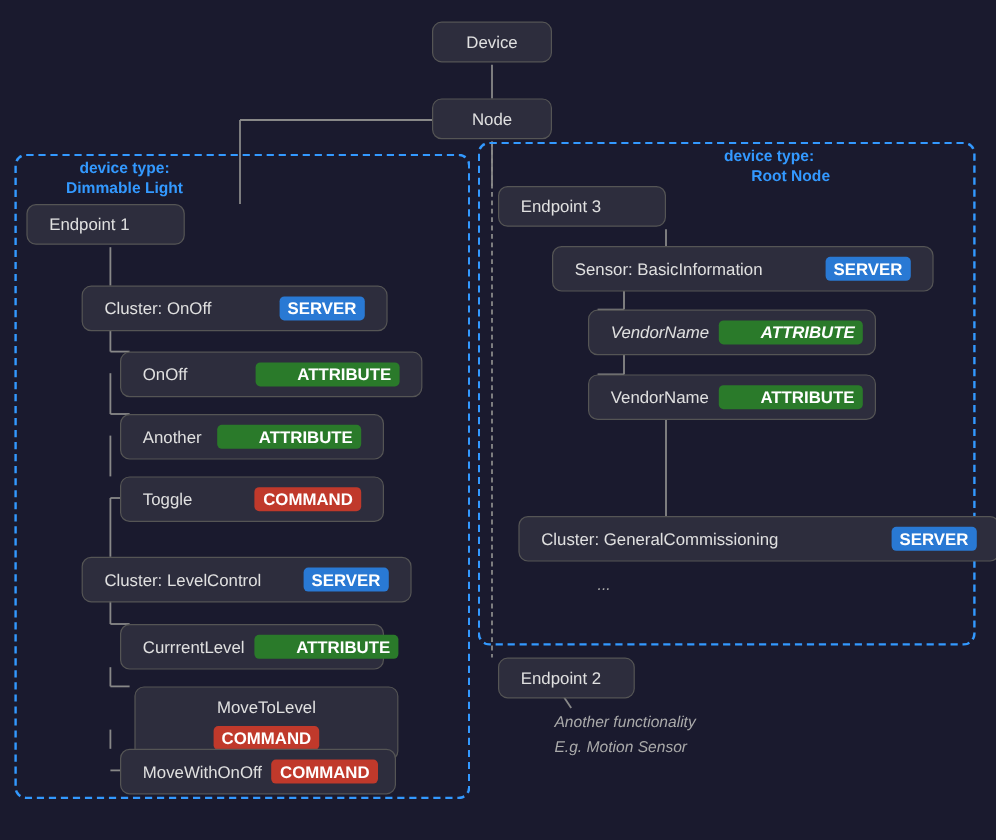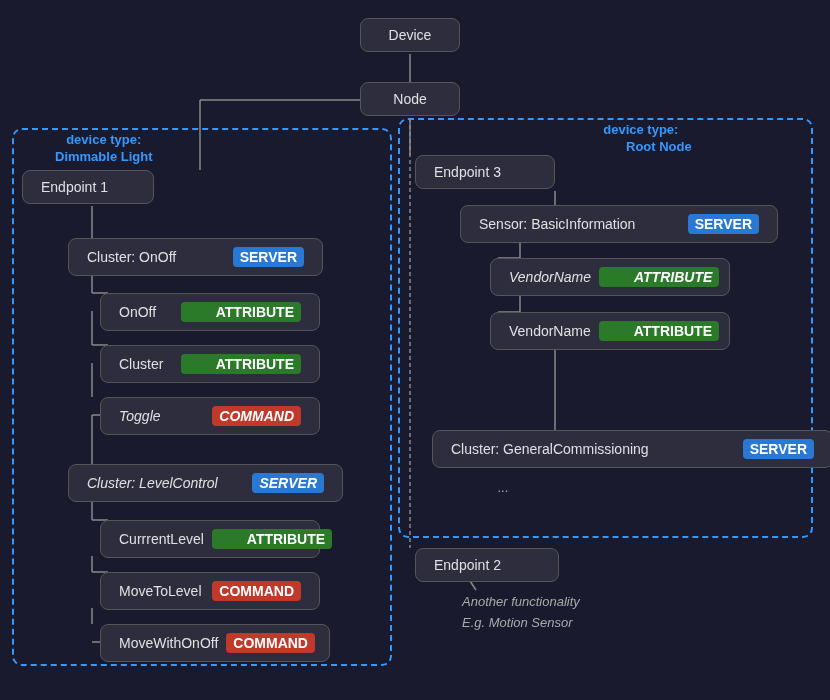--- a/index.html
+++ b/index.html
@@ -151,55 +151,55 @@
   </div>
 
   <div class="node-box" style="left:415px;top:155px;width:140px;">
     <span>Endpoint 3</span>
   </div>
 
   <div class="node-box" style="left:22px;top:170px;width:132px;">
     <span>Endpoint 1</span>
   </div>
 
-  <div class="node-box" style="left:415px;top:548px;width:144px;">
+  <div class="node-box" style="left:415px;top:548px;width:114px;">
     <span>Endpoint 2</span>
   </div>
 
   <div class="node-box wide" style="left:68px;top:238px;width:255px;">
     <span>Cluster: OnOff</span>
     <span class="badge badge-server">SERVER</span>
   </div>
 
-  <div class="node-box wide" style="left:100px;top:293px;width:220px;">
+  <div class="node-box wide" style="left:100px;top:293px;width:252px;">
     <span>OnOff</span>
     <span class="badge badge-attribute">ATTRIBUTE</span>
   </div>
 
   <div class="node-box wide" style="left:100px;top:345px;width:220px;">
-    <span>Cluster</span>
-    <span class="badge badge-attribute">ATTRIBUTE</span>
-  </div>
-
-  <div class="node-box wide" style="left:100px;top:397px;width:220px;font-style:italic;">
+    <span>Another</span>
+    <span class="badge badge-attribute">ATTRIBUTE</span>
+  </div>
+
+  <div class="node-box wide" style="left:100px;top:397px;width:220px;">
     <span>Toggle</span>
     <span class="badge badge-command">COMMAND</span>
   </div>
 
-  <div class="node-box wide" style="left:68px;top:464px;width:275px;font-style:italic;">
+  <div class="node-box wide" style="left:68px;top:464px;width:275px;">
     <span>Cluster: LevelControl</span>
     <span class="badge badge-server">SERVER</span>
   </div>
 
   <div class="node-box wide" style="left:100px;top:520px;width:220px;">
     <span>CurrrentLevel</span>
     <span class="badge badge-attribute">ATTRIBUTE</span>
   </div>
 
-  <div class="node-box wide" style="left:100px;top:572px;width:220px;">
+  <div class="node-box wide" style="left:112px;top:572px;width:220px;flex-direction:column;">
     <span>MoveToLevel</span>
     <span class="badge badge-command">COMMAND</span>
   </div>
 
   <div class="node-box wide" style="left:100px;top:624px;width:230px;">
     <span>MoveWithOnOff</span>
     <span class="badge badge-command">COMMAND</span>
   </div>
 
   <div class="node-box wide" style="left:460px;top:205px;width:318px;">

